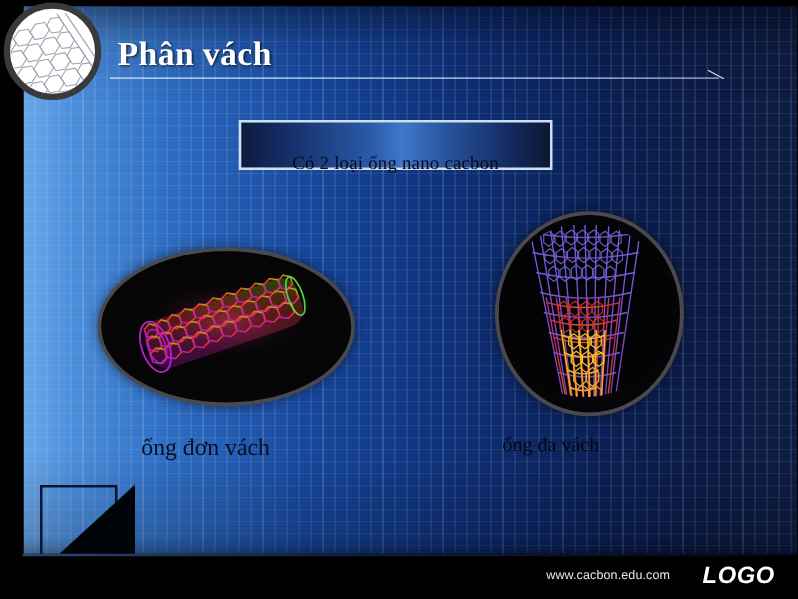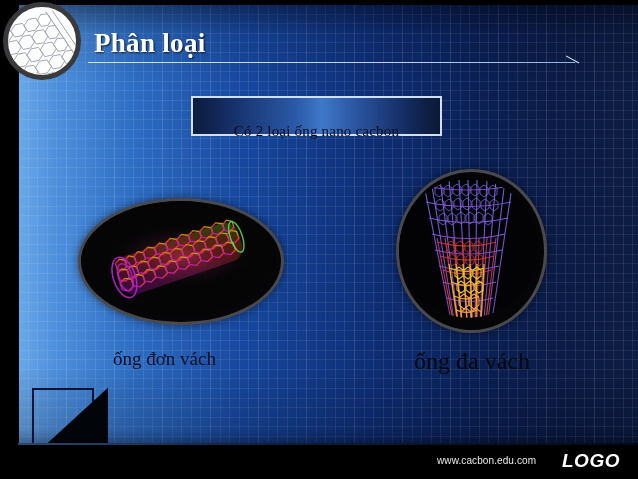--- a/index.html
+++ b/index.html
@@ -285,24 +285,24 @@
     position: absolute;
     left: 113px;
     top: 348px;
     font-family: "Liberation Serif", serif;
     font-size: 19px;
     color: #0a0d22;
     white-space: nowrap;
   }
   .cap-mwnt {
     position: absolute;
-    left: 414px;
+    left: 402px;
     top: 348px;
     font-family: "Liberation Serif", serif;
-    font-size: 24px;
+    font-size: 16px;
     color: #05070f;
     white-space: nowrap;
   }
 </style>
 </head>
 <body>
 
 <div id="slide">
 
   <div class="bg-base"></div>
@@ -311,21 +311,21 @@
   <div class="bg-vert"></div>
 
   <div class="frame-left"></div>
   <div class="frame-top"></div>
 
   <div class="corner-deco">
     <div class="corner-box"></div>
     <div class="corner-cut"></div>
   </div>
 
-  <div class="title">Phân loại</div>
+  <div class="title">Phân vách</div>
   <div class="title-rule"></div>
   <div class="title-tick">
     <svg width="14" height="9" viewBox="0 0 14 9">
       <path d="M0 1 L13 8" stroke="#cfe0f8" stroke-width="1.1" fill="none"></path>
     </svg>
   </div>
 
   <div class="logo-badge">
     <svg width="68" height="68" viewBox="0 0 68 68">
       <defs>

